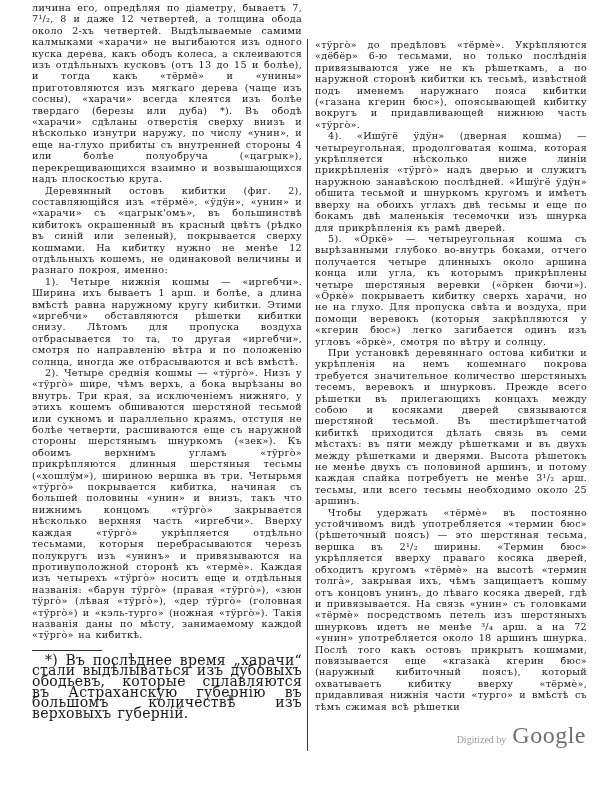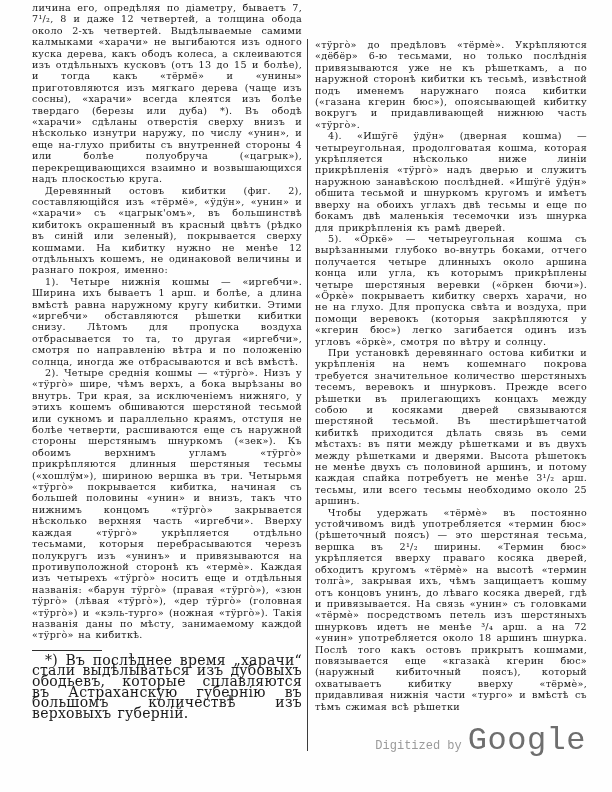--- a/index.html
+++ b/index.html
@@ -67,27 +67,27 @@
   .watermark {
     position: absolute;
     right: 26px;
     top: 722px;
     display: flex;
     align-items: baseline;
     gap: 6px;
     user-select: none;
   }
   .watermark-prefix {
-    font-family: Liberation Mono, monospace;
-    font-size: 12px;
+    font-family: Liberation Serif, serif;
+    font-size: 10px;
     color: #9a9a9a;
   }
   .google-logo {
-    font-family: Liberation Mono, monospace;
-    font-size: 32px;
+    font-family: Liberation Serif, serif;
+    font-size: 24px;
     color: #6e6e6e;
     letter-spacing: 0.5px;
   }
 </style>
 </head>
 <body>
 
 <div class="page">
 
   <div class="columns">

